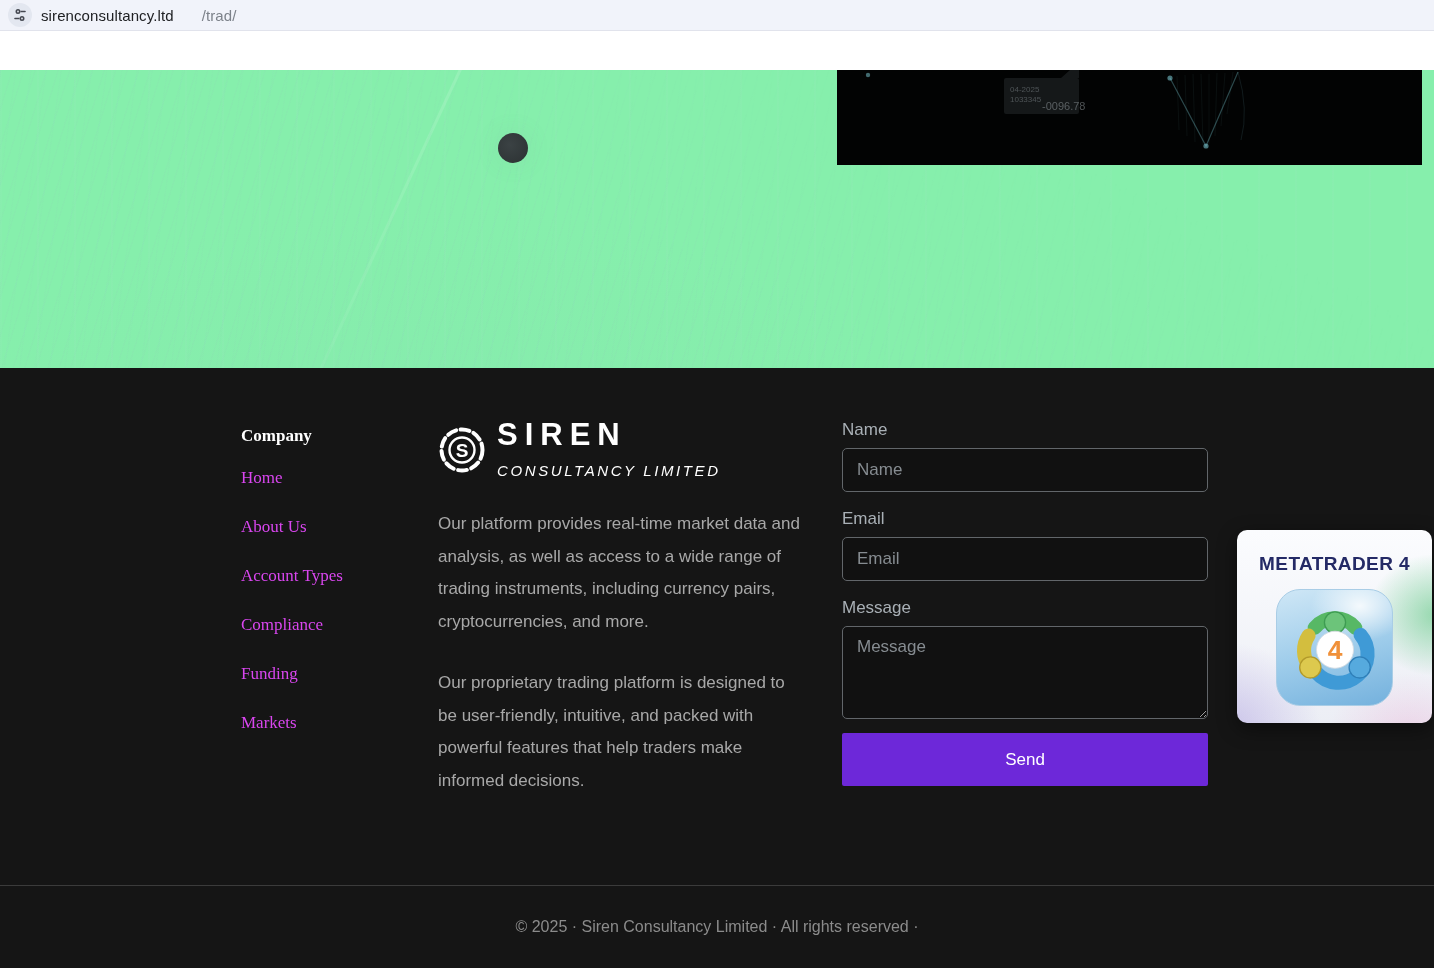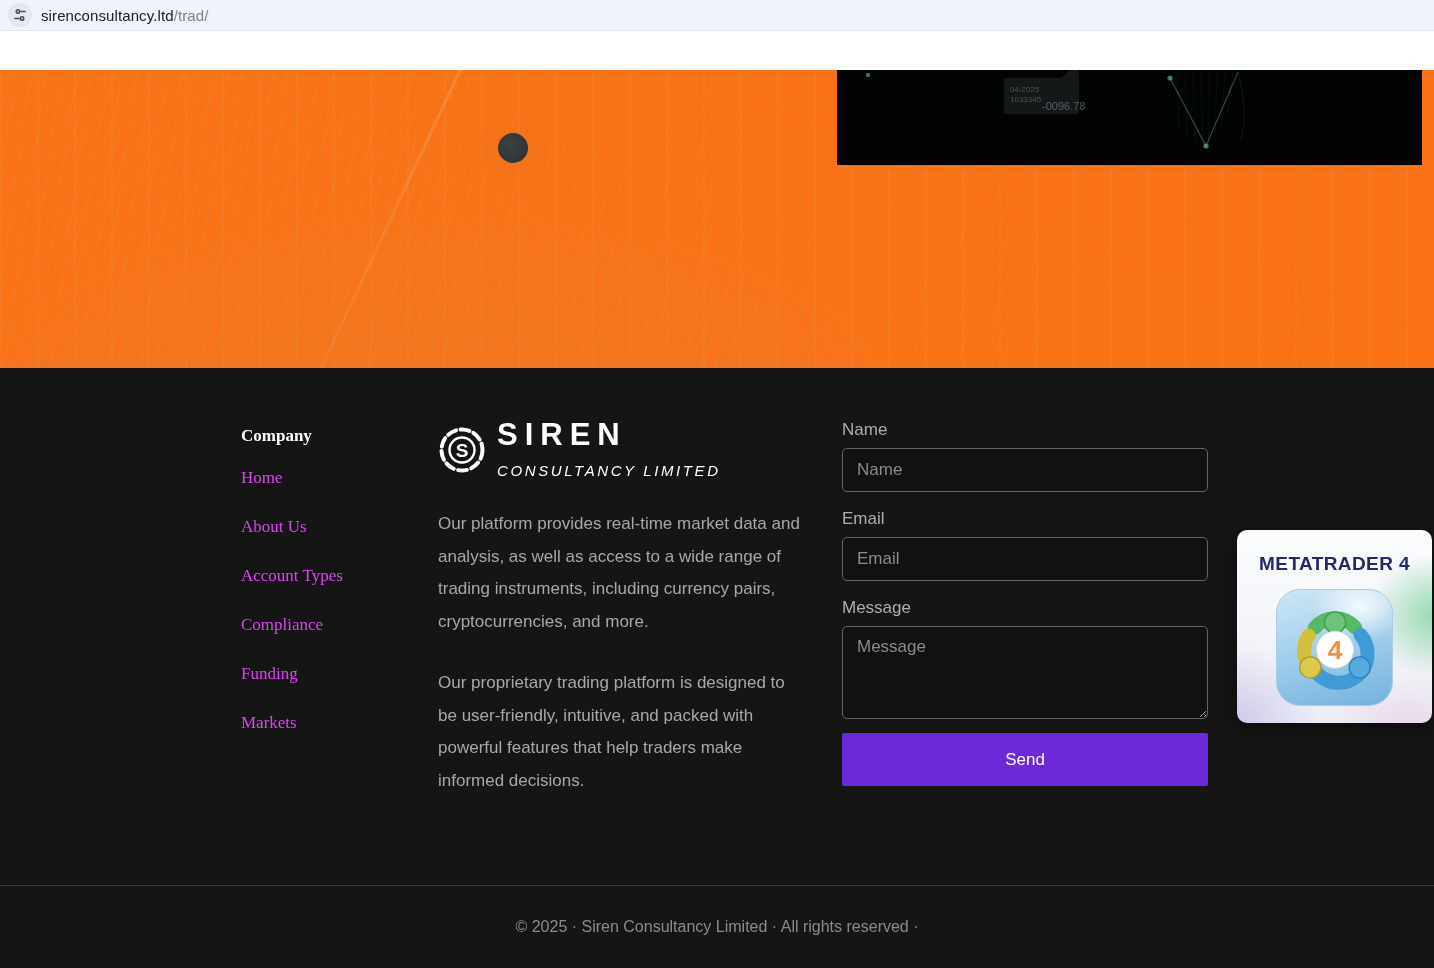--- a/index.html
+++ b/index.html
@@ -5,25 +5,25 @@
   * { margin:0; padding:0; box-sizing:border-box; }
   html,body { width:1434px; height:968px; overflow:hidden; background:#151515;
     font-family:"Liberation Sans", sans-serif; }
 
   
   .browser-bar { height:31px; background:#f1f3fa; border-bottom:1px solid #e1e3ec;
     display:flex; align-items:center; padding-left:8px; }
   .site-info-btn { width:24px; height:24px; border-radius:50%; background:#e3e7f0;
     display:flex; align-items:center; justify-content:center; margin-right:9px; cursor:pointer; }
   .url-text { font-size:15px; color:#202124; letter-spacing:.1px; }
-  .url-text .path { color:#7d828a; }
+  .url-text .path { color:#7d828a;padding-left:28px; }
   .white-gap { height:39px; background:#ffffff; }
 
   
-  .hero { position:relative; height:298px; background:#f97316; overflow:hidden; }
+  .hero { position:relative; height:298px; background:#86efac; overflow:hidden; }
   .hero .vlines { position:absolute; inset:0;
     background:repeating-linear-gradient(90deg, rgba(190,215,220,.05) 0 2px, transparent 2px 37px); }
   .hero .waves { position:absolute; inset:0;
     background:
       repeating-linear-gradient(107deg, rgba(150,195,200,.06) 0 1.5px, transparent 1.5px 11px),
       repeating-linear-gradient(98deg, rgba(150,195,200,.045) 0 1.5px, transparent 1.5px 15px);
     -webkit-mask-image:linear-gradient(205deg, transparent 26%, #000 58%);
     mask-image:linear-gradient(205deg, transparent 26%, #000 58%); }
   .hero .ambient { position:absolute; inset:0;
     background:radial-gradient(700px 300px at 30% 115%, rgba(140,185,190,.06), transparent 70%); }

